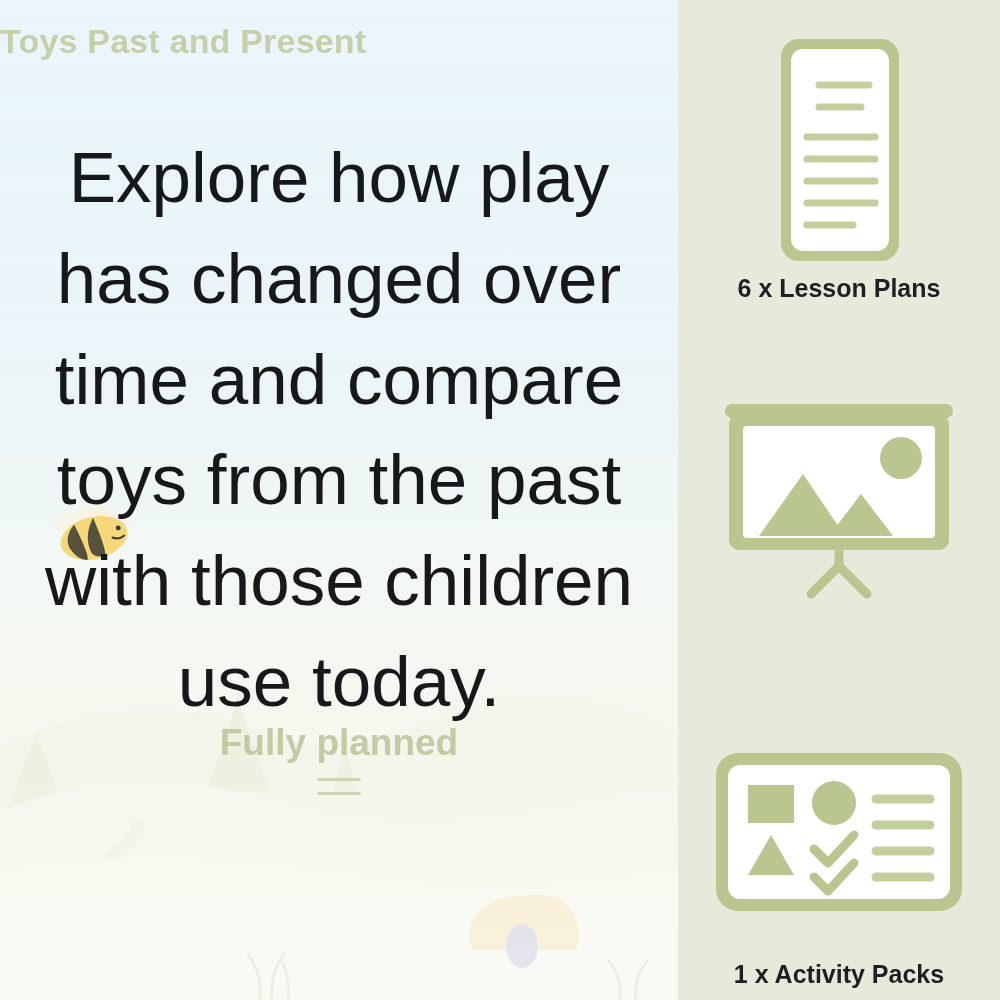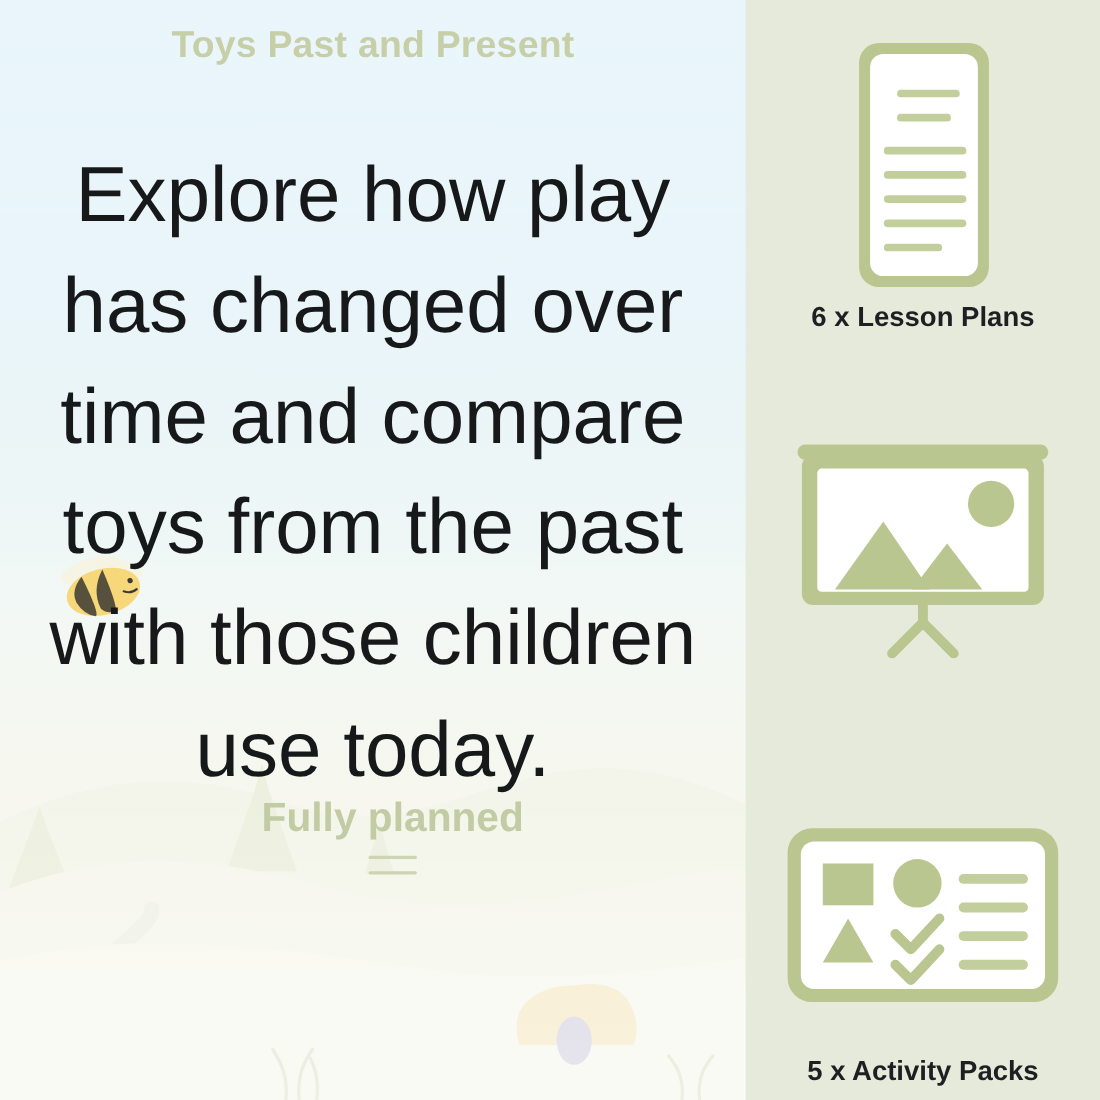--- a/index.html
+++ b/index.html
@@ -44,21 +44,20 @@
     bottom: 0;
     width: 760px;
     height: 420px;
   }
 
   .panel-title {
     position: absolute;
     top: 22px;
     left: 0;
     width: 678px;
-    text-align: center;
     font-size: 34px;
     font-weight: bold;
     color: #c7cfa8;
     letter-spacing: 0.2px;
   }
 
   .headline {
     position: absolute;
     top: 128px;
     left: 36px;
@@ -71,21 +70,20 @@
   }
 
   .features {
     position: absolute;
     left: 0;
     top: 718px;
     width: 678px;
     text-align: center;
     color: #c3cba4;
     font-weight: bold;
-    padding-left: 18px;
   }
   .feature-item {
     font-size: 37px;
     line-height: 1.0;
     padding: 6px 0;
   }
   .feature-divider {
     width: 44px;
     height: 3px;
     background: #cdd4b3;
@@ -244,17 +242,17 @@
           <path d="M110,106 l14,14 l26,-28" stroke="#b9c68f" stroke-width="9" fill="none" stroke-linecap="round" stroke-linejoin="round"></path>
           <path d="M110,134 l14,14 l26,-28" stroke="#b9c68f" stroke-width="9" fill="none" stroke-linecap="round" stroke-linejoin="round"></path>
           <g stroke="#c3ce9d" stroke-width="9" stroke-linecap="round">
             <line x1="172" y1="56" x2="226" y2="56"></line>
             <line x1="172" y1="82" x2="226" y2="82"></line>
             <line x1="172" y1="108" x2="226" y2="108"></line>
             <line x1="172" y1="134" x2="226" y2="134"></line>
           </g>
         </svg>
       </div>
-      <div class="asset-label">5 x Activity Packs</div>
+      <div class="asset-label">1 x Activity Packs</div>
     </div>
 
   </div>
 </div>
 
 </body></html>

